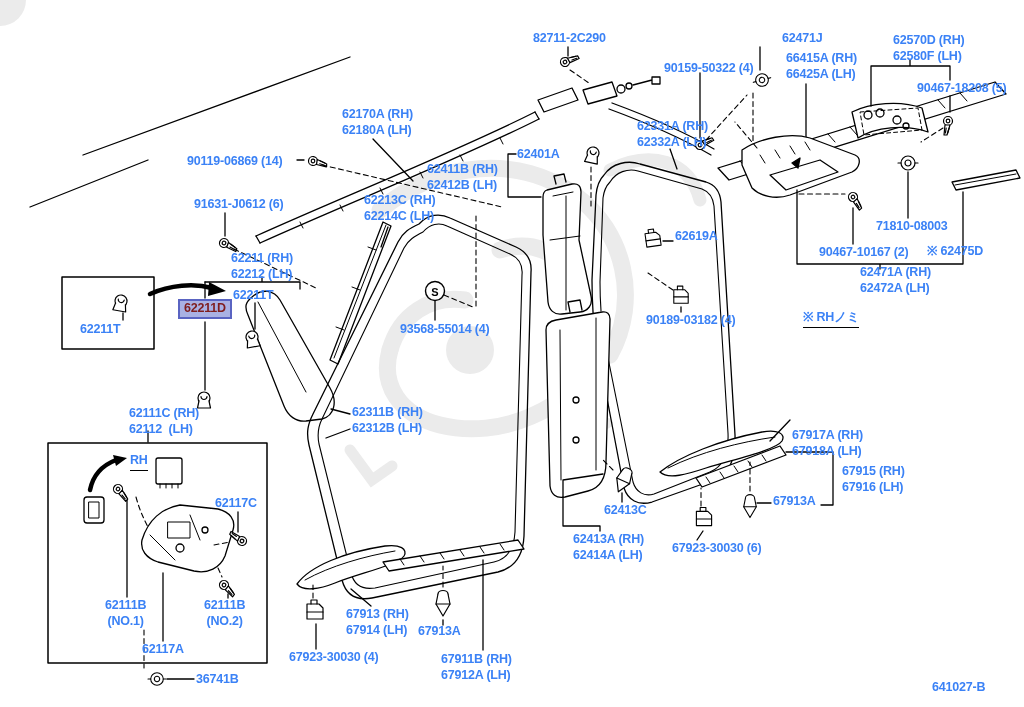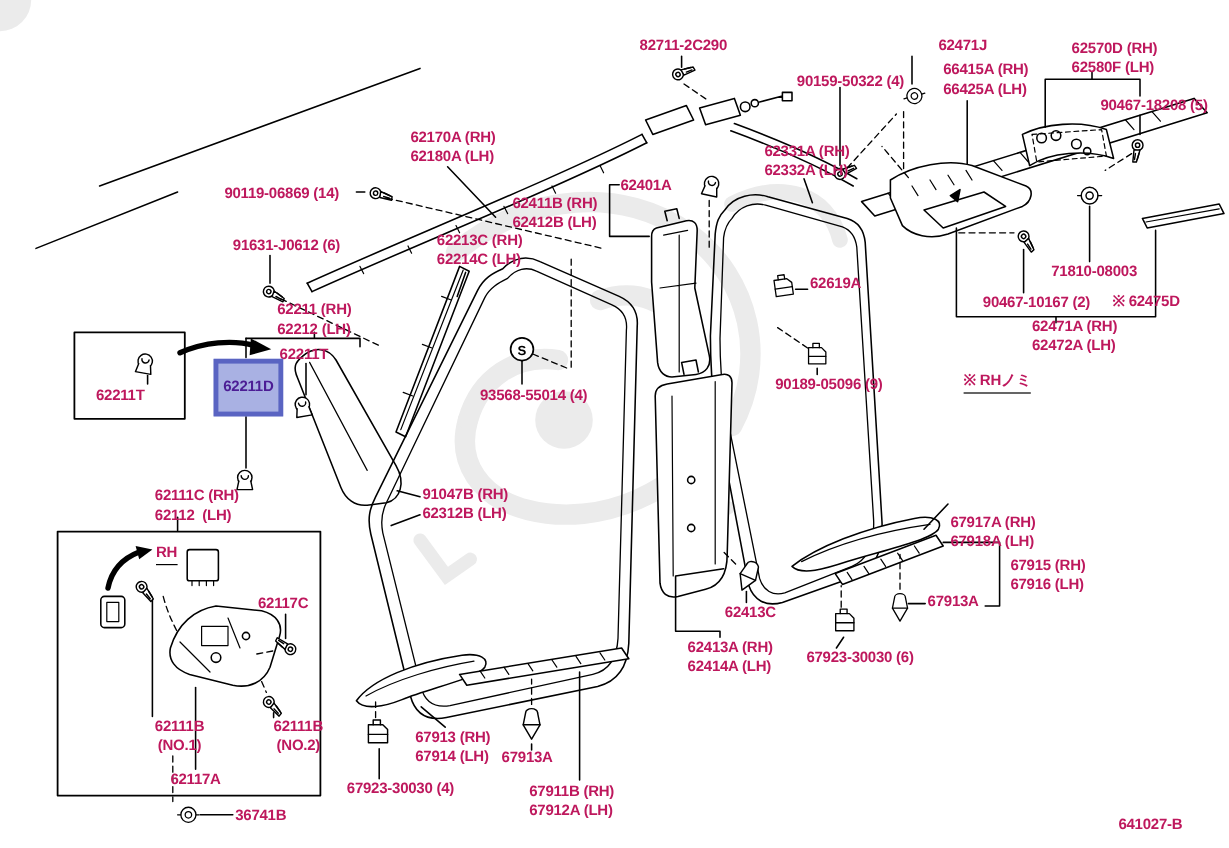--- a/index.html
+++ b/index.html
@@ -1,25 +1,25 @@
 <!DOCTYPE html>
 <html><head>
 <meta charset="utf-8">
 <style>
   html,body{margin:0;padding:0;background:#fff;}
   .stage{position:relative;width:1024px;height:707px;background:#fff;overflow:hidden;
          font-family:"Liberation Sans",sans-serif;}
   .stage svg{position:absolute;left:0;top:0;}
-  .lbl{position:absolute;font-weight:bold;font-size:12.5px;line-height:15.5px;color:#be185d;
+  .lbl{position:absolute;font-weight:bold;font-size:12.5px;line-height:15.5px;color:#3b82f6;
        white-space:pre;letter-spacing:-0.2px;}
   .lbl span{display:block;}
   .jp{font-size:11.5px;line-height:13px;}
   .ul span{border-bottom:1.8px solid #000;padding-bottom:1px;}
-  .hl{background:#a9b1e3;border:4px solid #0f172a;padding:12px 4px;color:#4c1d95;left:178px;top:299px;}
-  .ctr{text-align:center;margin-left:24px;}
+  .hl{background:#a9b1e3;border:2px solid #0f172a;padding:0 4px;color:#7f1d1d;left:178px;top:299px;}
+  .ctr{text-align:center;}
 </style>
 </head>
 <body>
 
 <div class="stage">
 
 <svg width="1024" height="707" viewBox="0 0 1024 707">
   <defs>
     <g id="bolt" stroke="#000" stroke-width="1.2">
       <circle r="4.5" fill="#fff"></circle>
@@ -270,34 +270,34 @@
 <div class="lbl" style="left:364px;top:193px"><span>62213C (RH)</span><span>62214C (LH)</span></div>
 <div class="lbl" style="left:427px;top:162px"><span>62411B (RH)</span><span>62412B (LH)</span></div>
 <div class="lbl" style="left:517px;top:147px"><span>62401A</span></div>
 <div class="lbl" style="left:637px;top:119px"><span>62331A (RH)</span><span>62332A (LH)</span></div>
 <div class="lbl" style="left:675px;top:229px"><span>62619A</span></div>
 <div class="lbl" style="left:400px;top:322px"><span>93568-55014 (4)</span></div>
 <div class="lbl" style="left:231px;top:251px"><span>62211 (RH)</span><span>62212 (LH)</span></div>
 <div class="lbl" style="left:233px;top:288px"><span>62211T</span></div>
 <div class="lbl hl" style="background: rgb(169, 177, 227); border-color: rgb(90, 100, 194);"><span>62211D</span></div>
 <div class="lbl" style="left:80px;top:322px"><span>62211T</span></div>
-<div class="lbl" style="left:646px;top:313px"><span>90189-05096 (9)</span></div>
+<div class="lbl" style="left:646px;top:313px"><span>90189-03182 (4)</span></div>
 <div class="lbl ul" style="left:803px;top:310px"><span>※ RHノミ</span></div>
 <div class="lbl" style="left:876px;top:219px"><span>71810-08003</span></div>
 <div class="lbl" style="left:819px;top:245px"><span>90467-10167 (2)</span></div>
 <div class="lbl" style="left:927px;top:244px"><span>※ 62475D</span></div>
 <div class="lbl" style="left:860px;top:265px"><span>62471A (RH)</span><span>62472A (LH)</span></div>
 <div class="lbl" style="left:129px;top:406px"><span>62111C (RH)</span><span>62112  (LH)</span></div>
 <div class="lbl ul" style="left:130px;top:453px"><span>RH</span></div>
 <div class="lbl" style="left:215px;top:496px"><span>62117C</span></div>
 <div class="lbl ctr" style="left:105px;top:598px"><span>62111B</span><span>(NO.1)</span></div>
 <div class="lbl ctr" style="left:204px;top:598px"><span>62111B</span><span>(NO.2)</span></div>
 <div class="lbl" style="left:142px;top:642px"><span>62117A</span></div>
 <div class="lbl" style="left:196px;top:672px"><span>36741B</span></div>
-<div class="lbl" style="left:352px;top:405px"><span>91047B (RH)</span><span>62312B (LH)</span></div>
+<div class="lbl" style="left:352px;top:405px"><span>62311B (RH)</span><span>62312B (LH)</span></div>
 <div class="lbl" style="left:604px;top:503px"><span>62413C</span></div>
 <div class="lbl" style="left:573px;top:532px"><span>62413A (RH)</span><span>62414A (LH)</span></div>
 <div class="lbl" style="left:672px;top:541px"><span>67923-30030 (6)</span></div>
 <div class="lbl" style="left:792px;top:428px"><span>67917A (RH)</span><span>67918A (LH)</span></div>
 <div class="lbl" style="left:842px;top:464px"><span>67915 (RH)</span><span>67916 (LH)</span></div>
 <div class="lbl" style="left:773px;top:494px"><span>67913A</span></div>
 <div class="lbl" style="left:346px;top:607px"><span>67913 (RH)</span><span>67914 (LH)</span></div>
 <div class="lbl" style="left:418px;top:624px"><span>67913A</span></div>
 <div class="lbl" style="left:289px;top:650px"><span>67923-30030 (4)</span></div>
 <div class="lbl" style="left:441px;top:652px"><span>67911B (RH)</span><span>67912A (LH)</span></div>

